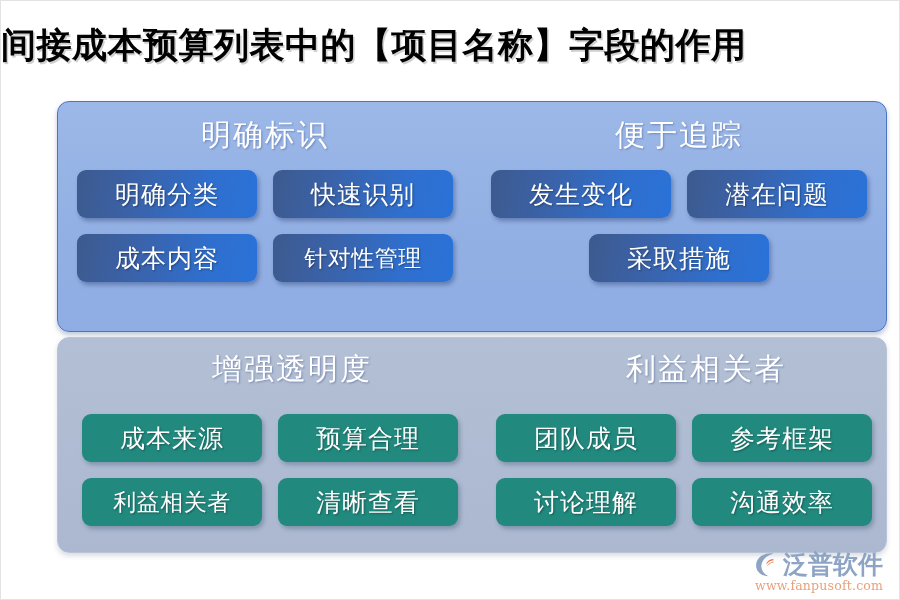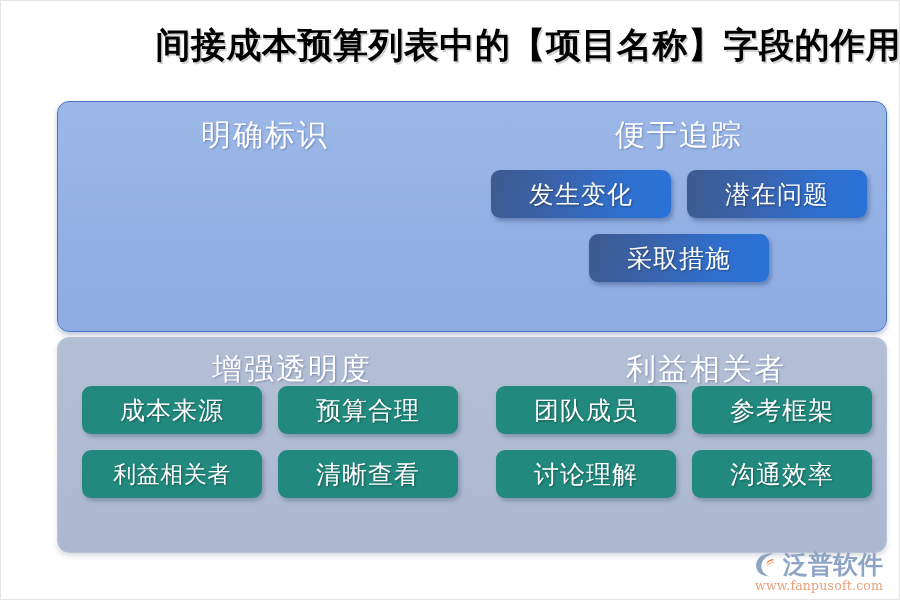--- a/index.html
+++ b/index.html
@@ -24,21 +24,21 @@
     background: #ffffff;
     overflow: hidden;
   }
 
   
   .title {
     position: absolute;
     left: 0;
     top: 22px;
     width: 900px;
-    text-align: right;
+    text-align: left;
     font-size: 35px;
     line-height: 44px;
     font-weight: 700;
     color: #010101;
     letter-spacing: 0.5px;
     text-shadow: 1.5px 1.5px 0 rgba(150,150,150,0.45);
     font-family: "DejaVu Serif", "Liberation Serif", serif;
     white-space: nowrap;
   }
 
@@ -101,21 +101,21 @@
     left: 0;
     width: 100%;
     display: flex;
     flex-wrap: wrap;
     justify-content: center;
     gap: 16px 16px;
     box-sizing: border-box;
     padding: 0 14px;
   }
   .panel-blue .chips { top: 68px; }
-  .panel-gray .chips { top: 48px; padding-left: 24px; }
+  .panel-gray .chips { top: 76px; padding-left: 24px; }
 
   .chip {
     width: 180px;
     height: 48px;
     border-radius: 9px;
     display: flex;
     align-items: center;
     justify-content: center;
     color: #ffffff;
     font-size: 25px;
@@ -181,20 +181,26 @@
 <body>
 
 <div class="page">
 
   <div class="title">间接成本预算列表中的【项目名称】字段的作用</div>
 
   <div class="panel panel-blue">
 
     <div class="group group-l">
       <div class="group-header">明确标识</div>
+      <div class="chips">
+        <div class="chip chip-blue">明确分类</div>
+        <div class="chip chip-blue">快速识别</div>
+        <div class="chip chip-blue">成本内容</div>
+        <div class="chip chip-blue narrow-text">针对性管理</div>
+      </div>
     </div>
 
     <div class="group group-r">
       <div class="group-header">便于追踪</div>
       <div class="chips">
         <div class="chip chip-blue">发生变化</div>
         <div class="chip chip-blue">潜在问题</div>
         <div class="chip chip-blue">采取措施</div>
       </div>
     </div>

